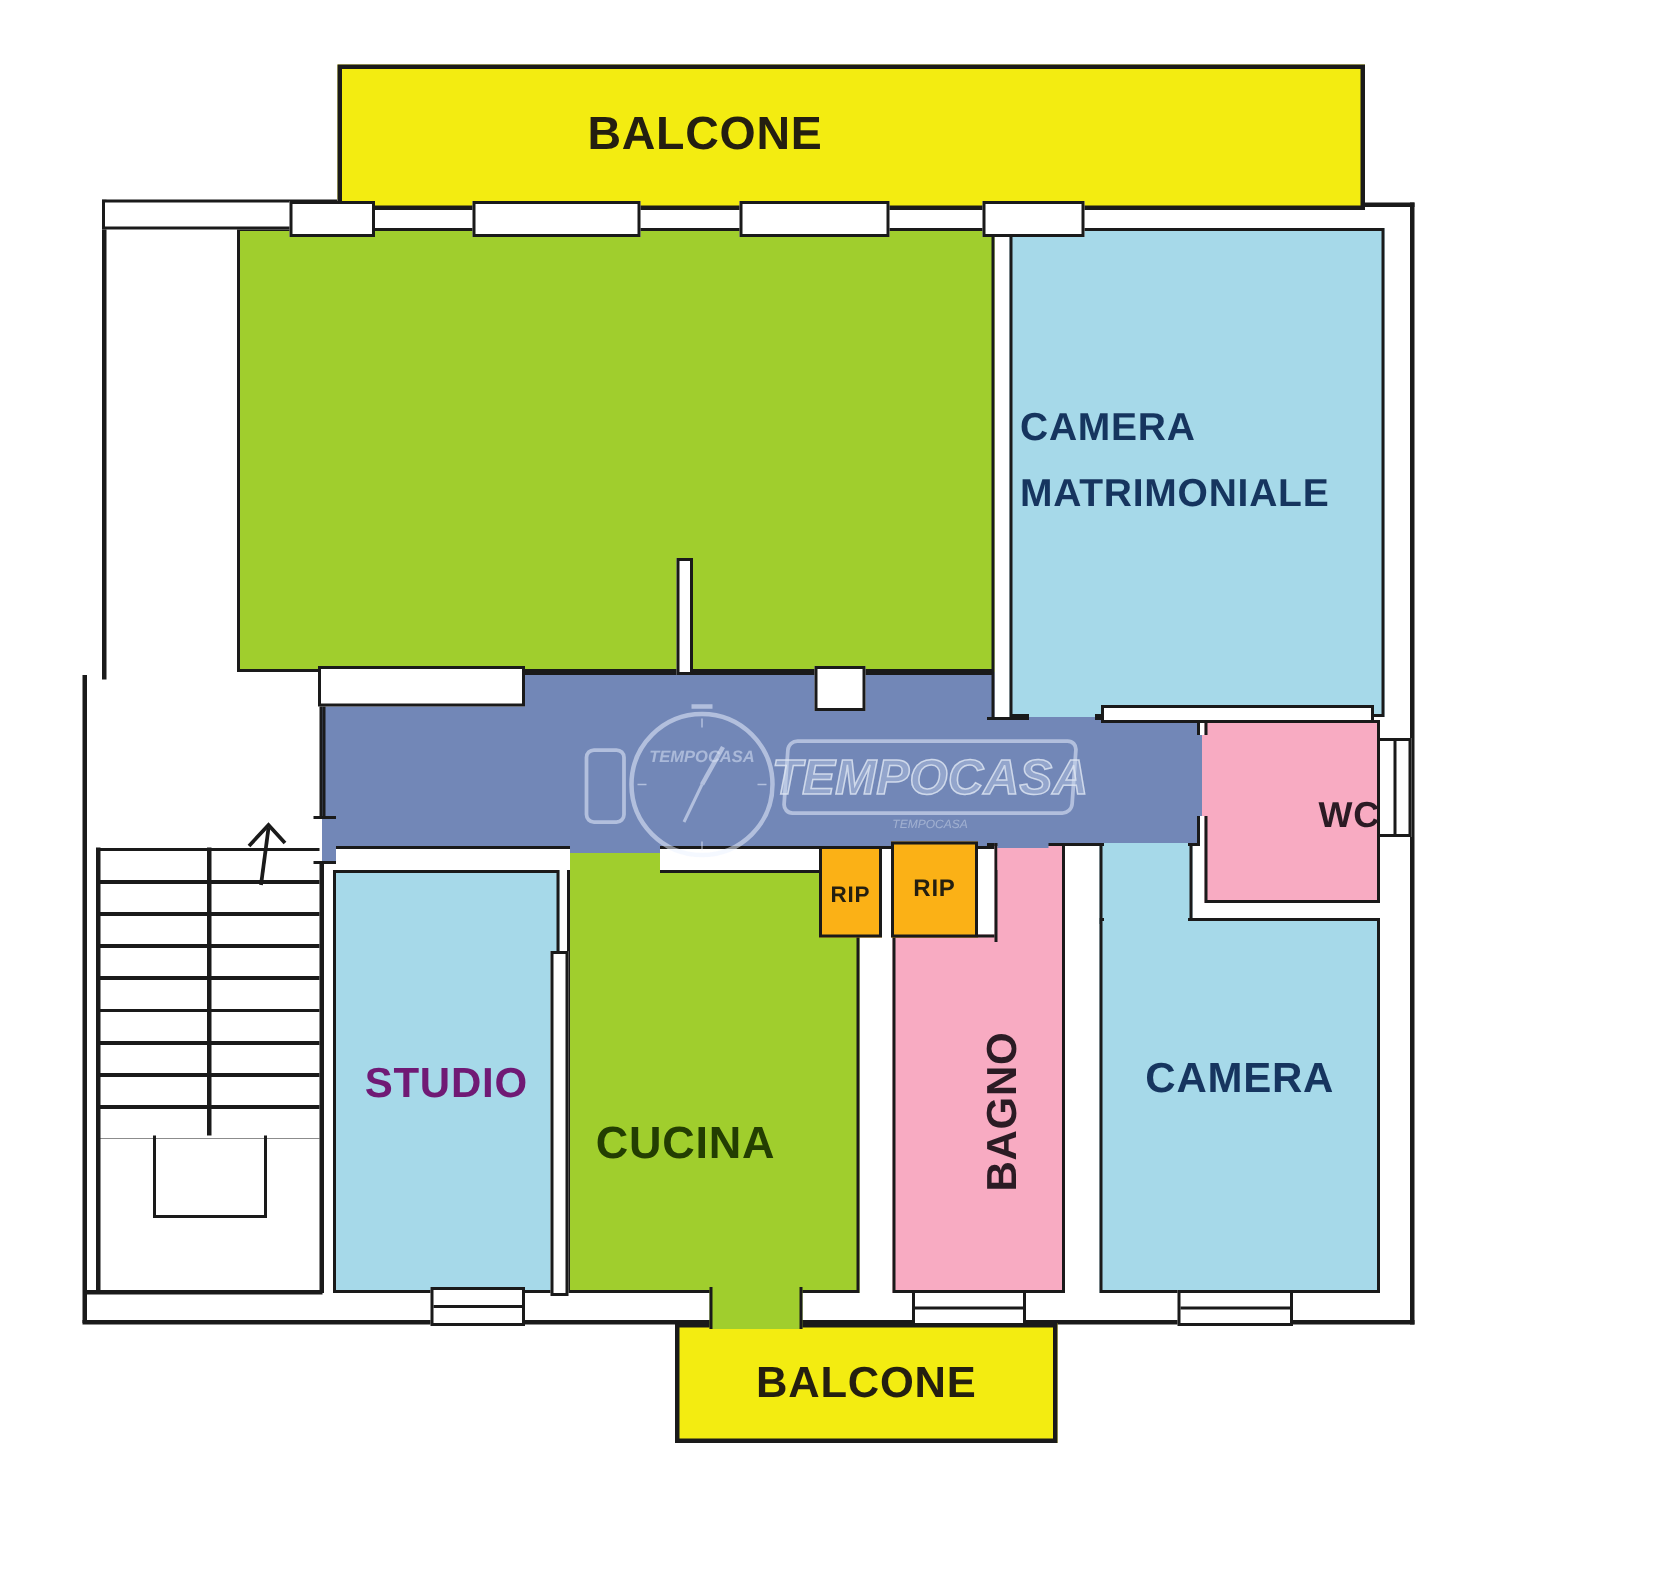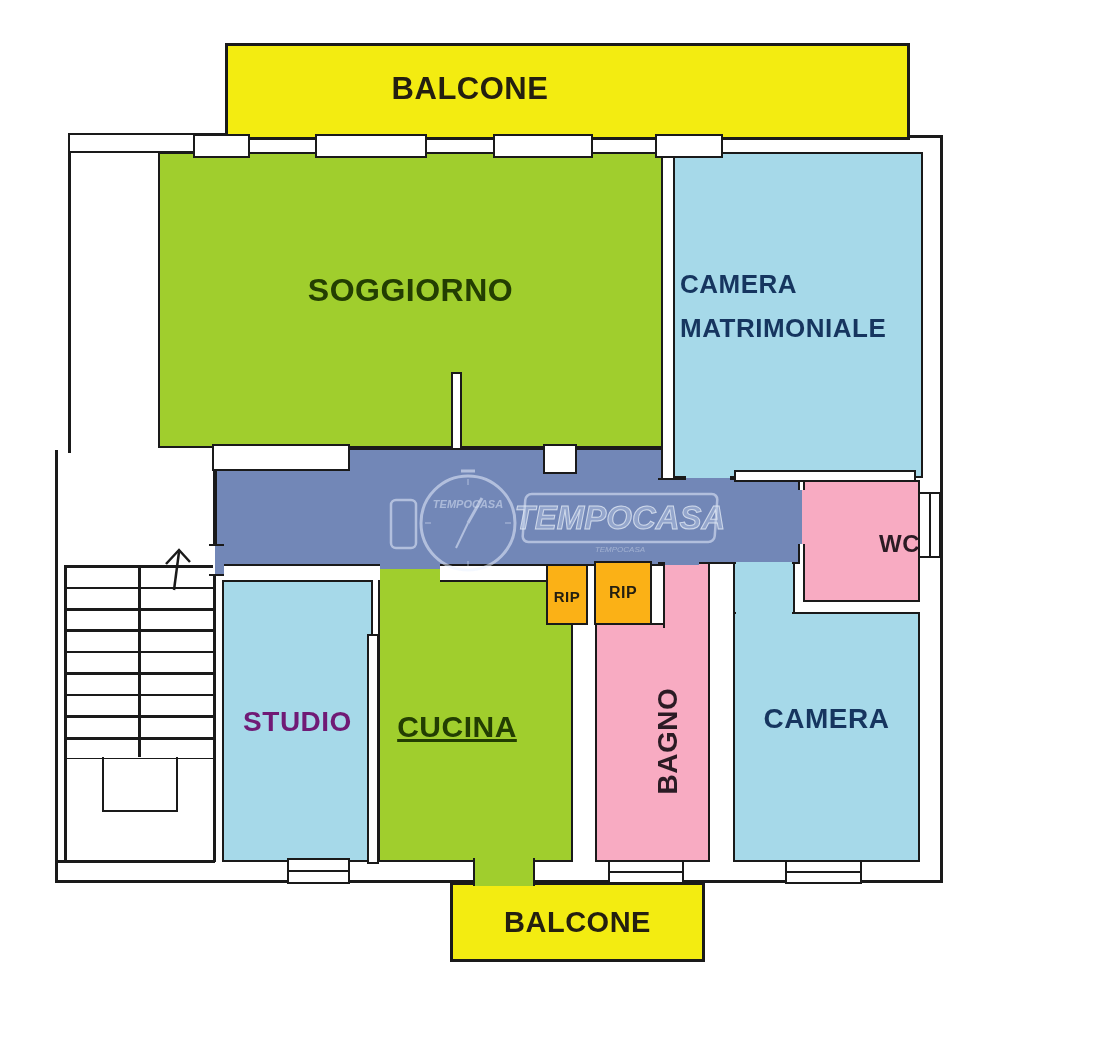--- a/index.html
+++ b/index.html
@@ -115,35 +115,34 @@
       <line x1="80" y1="57" x2="68" y2="82" stroke-width="2"></line>
       <rect x="136" y="28" width="192" height="48" rx="6" stroke-width="2.5" transform="skewX(-4)" transform-origin="232 52"></rect>
     </g>
     <text x="80" y="42" text-anchor="middle" font-family="Liberation Sans, sans-serif" font-size="11" font-weight="bold" font-style="italic" fill="rgba(235,242,255,0.55)">TEMPOCASA</text>
     <text x="232" y="63" text-anchor="middle" font-family="Liberation Sans, sans-serif" font-size="33" font-weight="bold" font-style="italic" fill="rgba(215,228,248,0.38)" stroke="rgba(245,250,255,0.8)" stroke-width="1">TEMPOCASA</text>
     <text x="232" y="86" text-anchor="middle" font-family="Liberation Sans, sans-serif" font-size="8" font-style="italic" fill="rgba(245,250,255,0.42)">TEMPOCASA</text>
   </svg>
 
   <div class="lbl center" style="left: 230px; top: 71px; width: 480px; font-size: 31px; color: rgb(36, 31, 16);">BALCONE</div>
 
-  <div class="lbl center" style="left: 158px; top: 272px; width: 505px; font-size: 32px; color: rgb(35, 62, 2);">SOGGIORNO</div>
 
   <div class="lbl" style="left: 680px; top: 262px; font-size: 26px; line-height: 44px; color: rgb(22, 53, 95);">
     <div>CAMERA</div>
     <div>MATRIMONIALE</div>
   </div>
 
   <div class="lbl center" style="left: 803px; top: 530px; width: 117px; font-size: 24px; color: rgb(43, 27, 36); text-align: right;">WC</div>
 
   <div class="lbl center" style="left: 546px; top: 588px; width: 42px; font-size: 15px; color: rgb(36, 31, 16);">RIP</div>
   <div class="lbl center" style="left: 594px; top: 584px; width: 58px; font-size: 16px; color: rgb(36, 31, 16);">RIP</div>
 
   <div class="lbl center" style="left: 222px; top: 706px; width: 151px; font-size: 28px; color: #701a75;">STUDIO</div>
 
-  <div class="lbl center" style="left: 378px; top: 710px; width: 158px; font-size: 30px; color: rgb(35, 62, 2); text-decoration: underline;">CUCINA</div>
+  <div class="lbl center" style="left: 378px; top: 746px; width: 158px; font-size: 30px; color: rgb(35, 62, 2);">CUCINA</div>
 
   <div class="lbl center" style="left: 598px; top: 725px; width: 140px; font-size: 28px; transform: rotate(-90deg); color: rgb(43, 27, 36);">BAGNO</div>
 
   <div class="lbl center" style="left: 733px; top: 694px; width: 187px; font-size: 28px; line-height: 50px; color: rgb(22, 53, 95);">
     <div>CAMERA</div>
   </div>
 
   <div class="lbl center" style="left: 450px; top: 906px; width: 255px; font-size: 29px; color: rgb(36, 31, 16);">BALCONE</div>
 
 </div>

